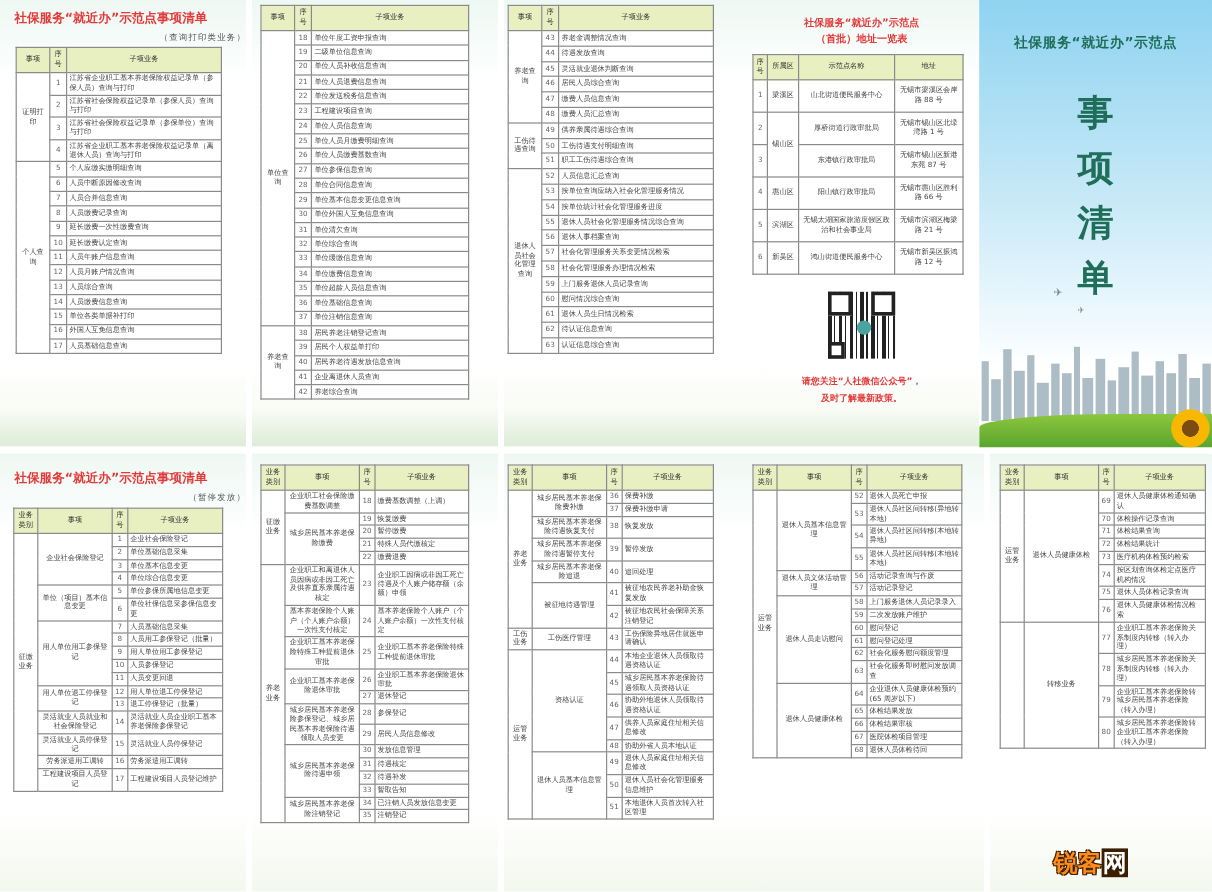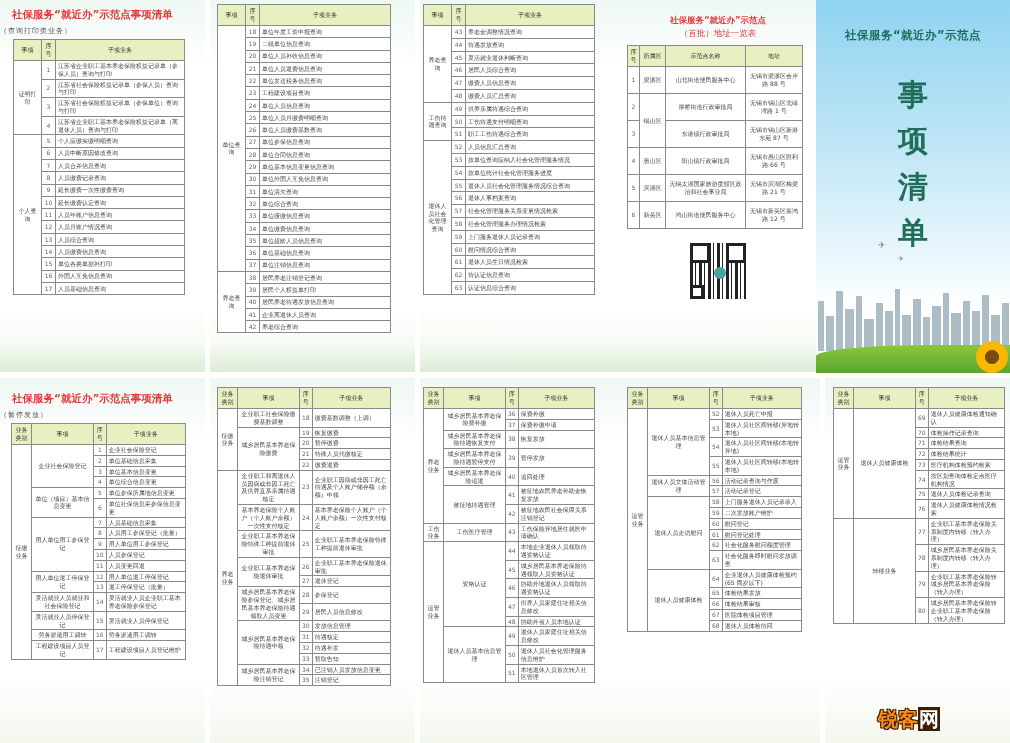--- a/index.html
+++ b/index.html
@@ -1,20 +1,20 @@
 <!DOCTYPE html>
 <html><head>
 <meta charset="utf-8">
 <style>
 *{box-sizing:border-box;margin:0;padding:0}
 body{width:1010px;height:743px;overflow:hidden;background:#fff;font-family:"DejaVu Sans",sans-serif;color:#333;position:relative}
 .panel{position:absolute;overflow:hidden;background:linear-gradient(180deg,#eef8f3 0%,#ffffff 18%,#ffffff 82%,#f3f8ee 100%)}
 .panel .bgcity{position:absolute;left:0;right:0;bottom:0;height:30px;background:linear-gradient(180deg,rgba(255,255,255,0),rgba(205,230,200,.6))}
 .ptitle{color:#e23a3a;font-weight:bold;font-size:10.5px;text-align:left;padding-left:12px;white-space:nowrap}
-.psub{font-size:7px;color:#555;text-align:left;letter-spacing:1px;margin:4px 0 3px}
+.psub{font-size:7px;color:#555;text-align:right;letter-spacing:1px;margin:4px 0 3px}
 table{border-collapse:collapse;background:#fff;position:relative;z-index:1}
 td,th{border:1px solid #8a8a8a;font-size:6px;line-height:1.3;color:#444;font-weight:normal;padding:1px 2px;vertical-align:middle}
 th{background:#e8efc0;color:#333;text-align:center;height:21px}
 td.num{text-align:center;color:#666}
 td.grp{text-align:center}
 td.sub{text-align:left}
 .t1 td{height:12.3px}
 .t3 td{height:12.8px}
 .cover{position:absolute;left:816px;top:0;width:194px;height:373px;background:linear-gradient(180deg,#8fd3f1 0%,#c8e9f7 45%,#f3fbff 75%,#ffffff 82%);overflow:hidden}
 .cover-title{position:absolute;left:0;right:0;top:28px;text-align:center;font-weight:bold;color:#1f6e5a;font-size:11.5px;letter-spacing:.5px}
@@ -332,21 +332,21 @@
           <td class="num">63</td>
           <td class="sub">认证信息综合查询</td>
         </tr>
       </tbody>
     </table>
   <div class="bgcity"></div>
 </div>
 
 <div class="panel" style="left:620px;top:0;width:196px;height:372px;padding-top:14px">
   <div style="color:#e23a3a;font-weight:bold;font-size:8.5px;text-align:center;line-height:13px">社保服务“就近办”示范点</div>
-  <div style="color:#e23a3a;font-weight:normal;font-size:8.5px;text-align:center;line-height:13px;margin-bottom:5px">（首批）地址一览表</div>
+  <div style="color:#e23a3a;font-weight:bold;font-size:8.5px;text-align:center;line-height:13px;margin-bottom:5px">（首批）地址一览表</div>
   <table style="margin-left:7px;width:176px" id="tbl4">
       <tbody>
         <tr>
           <th style="width:12px">序号</th>
           <th style="width:26px">所属区</th>
           <th>示范点名称</th>
           <th>地址</th>
         </tr>
         <tr style="height:27px">
           <td class="num">1</td>
@@ -383,20 +383,24 @@
           <td class="grp">鸿山街道便民服务中心</td>
           <td class="grp">无锡市新吴区振鸿路 12 号</td>
         </tr>
       </tbody>
     </table>
   <div style="margin-top:12px">
     <div class="qr">
         <div class="qrc"></div>
         <div class="qrlogo"></div>
       </div>
+  </div>
+  <div class="notice">
+    <div>请您关注“人社微信公众号”，</div>
+    <div>及时了解最新政策。</div>
   </div>
   <div class="bgcity"></div>
 </div>
 
 <div class="cover">
   <div class="cover-title">社保服务“就近办”示范点</div>
   <div class="cover-big">
     <div>事</div>
     <div>项</div>
     <div>清</div>

